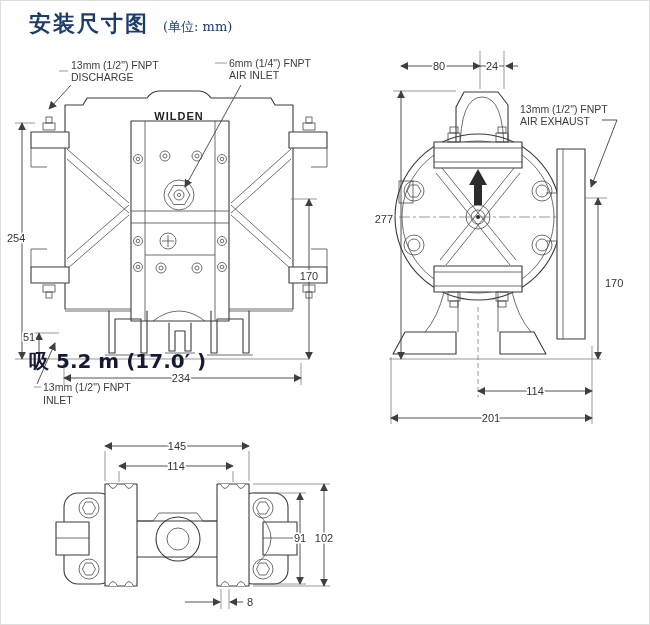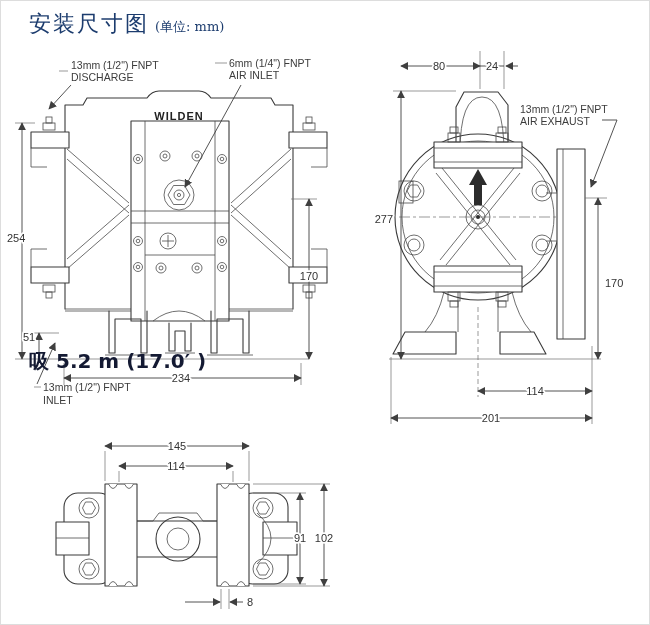--- a/index.html
+++ b/index.html
@@ -1,20 +1,20 @@
 <!DOCTYPE html>
 <html><head>
 <meta charset="utf-8">
 <style>
   html,body{margin:0;padding:0;background:#fff;}
   #page{position:relative;width:650px;height:625px;background:#fff;border:1px solid #ddd;box-sizing:border-box;
         font-family:"Liberation Sans",sans-serif;overflow:hidden;}
   #title-block{position:absolute;left:28px;top:8px;white-space:nowrap;}
-  #title-main{font-family:"DejaVu Serif","Liberation Serif",serif;font-weight:normal;font-size:22px;color:#1c3c6e;letter-spacing:2px;}
-  #title-unit{font-family:"DejaVu Serif","Liberation Serif",serif;font-size:13px;color:#1c3c6e;margin-left:6px;}
+  #title-main{font-family:"DejaVu Serif","Liberation Serif",serif;font-weight:bold;font-size:22px;color:#1c3c6e;letter-spacing:2px;}
+  #title-unit{font-family:"DejaVu Serif","Liberation Serif",serif;font-size:13px;color:#1c3c6e;margin-left:14px;}
   svg{position:absolute;left:0;top:0;}
   .o{stroke:#3a3a3a;stroke-width:1.1;fill:none;stroke-linejoin:round;stroke-linecap:round;}
   .o2{stroke:#4a4a4a;stroke-width:0.8;fill:none;}
   .w{fill:#ffffff;}
   .dl{stroke:#3f3f3f;stroke-width:0.9;fill:none;}
   .xl{stroke:#6f6f6f;stroke-width:0.7;fill:none;}
   .dsh{stroke-dasharray:5 3;}
   .axis{stroke-dasharray:11 3 3 3;}
   .dim{font:11px "Liberation Sans",sans-serif;fill:#333;paint-order:stroke;stroke:#fff;stroke-width:3.5px;stroke-linejoin:round;}
   .lbl{font:10.5px "Liberation Sans",sans-serif;fill:#3c3c3c;}

